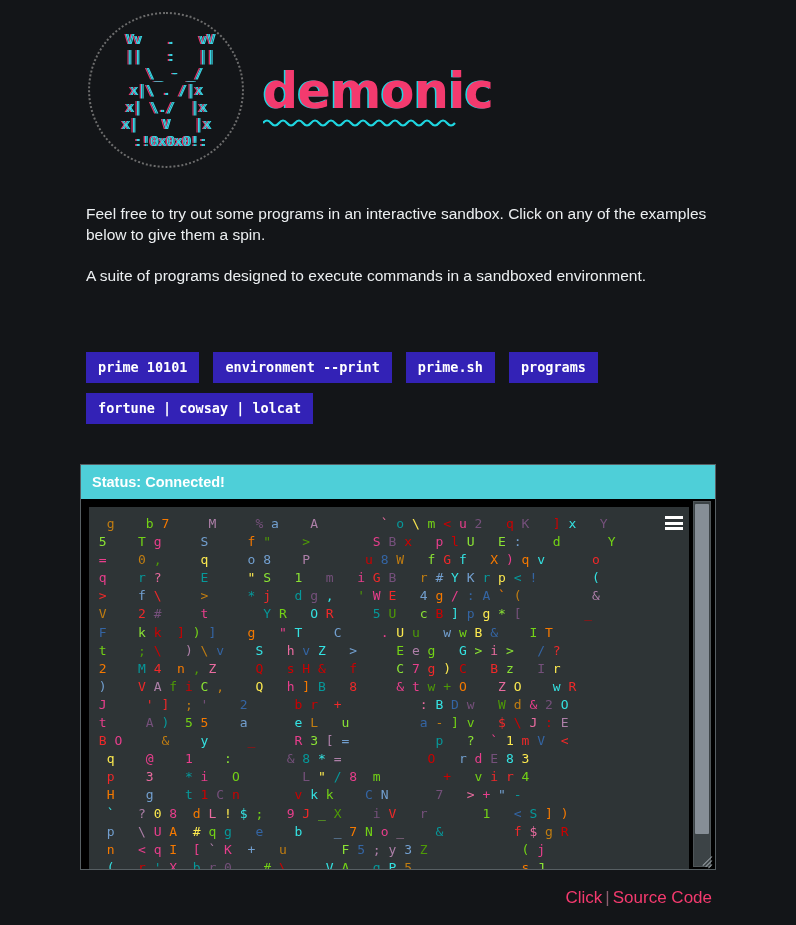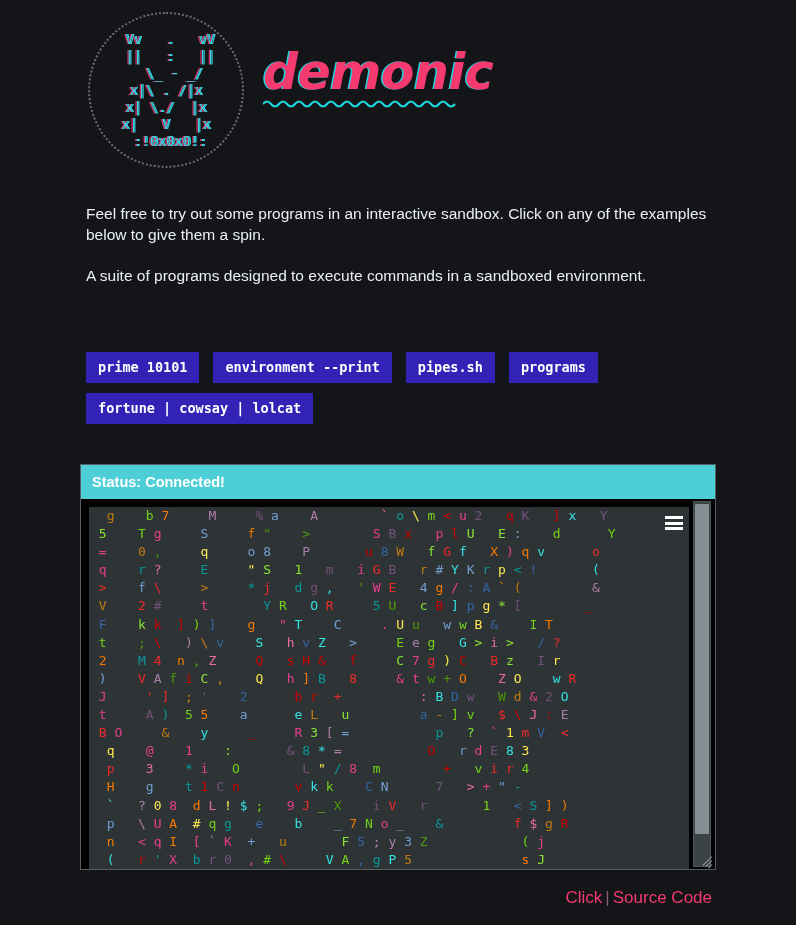--- a/index.html
+++ b/index.html
@@ -30,21 +30,21 @@
     font-size: 13.5px;
     line-height: 17px;
     white-space: pre;
     color: #3ad6e4;
     text-shadow: -1.4px 0 #e8336d, 1.4px 0 #3ad6e4;
     letter-spacing: 0px;
     margin: 0; padding: 0;
     text-align: center;
   }
   .title-wrap {
-    position: absolute; left: 263px; top: 46px; font-style: italic;
+    position: absolute; left: 263px; top: 65px;
   }
   .title {
     font-family: "DejaVu Sans", sans-serif;
     font-size: 49px;
     font-weight: bold;
     color: #f43a6e;
     letter-spacing: -0.5px;
     line-height: 54px;
     text-shadow: -1.5px 0 #1fd6e0;
   }
@@ -119,21 +119,21 @@
     left: 8px; top: 8px;
     right: 26px; bottom: 0px;
     background: #2e3436;
     overflow: hidden;
   }
   .matrix {
     font-family: "DejaVu Sans Mono", monospace;
     font-size: 13px;
     line-height: 18.1px;
     white-space: pre;
-    padding: 0 2px;
+    padding: 8px 2px;
     margin: 0;
     letter-spacing: 0px;
   }
   .hamburger {
     position: absolute;
     right: 6px; top: 9px;
     width: 18px; height: 14px;
     display: flex; flex-direction: column; justify-content: space-between;
     cursor: pointer;
     z-index: 4;
@@ -209,21 +209,21 @@
   </div>
 
   <div class="copy">
     <p>Feel free to try out some programs in an interactive sandbox. Click on any of the examples below to give them a spin.</p>
     <p>A suite of programs designed to execute commands in a sandboxed environment.</p>
   </div>
 
   <div class="examples">
     <button class="ex-btn">prime 10101</button>
     <button class="ex-btn">environment --print</button>
-    <button class="ex-btn">pipes.sh</button>
+    <button class="ex-btn">prime.sh</button>
     <button class="ex-btn">programs</button>
     <button class="ex-btn">fortune | cowsay | lolcat</button>
   </div>
 
   <div class="terminal">
     <div class="status-bar">Status: Connected!</div>
     <div class="term-body">
       <div class="term-screen">
         <div class="matrix" id="matrix-out">  <span style="color:#c17d11">g</span>    <span style="color:#73d216">b</span> <span style="color:#f57900">7</span>     <span style="color:#ad7fa8">M</span>     <span style="color:#75507b">%</span> <span style="color:#729fcf">a</span>    <span style="color:#ad7fa8">A</span>        <span style="color:#e96b9f">`</span> <span style="color:#06989a">o</span> <span style="color:#fce94f">\</span> <span style="color:#73d216">m</span> <span style="color:#cc0000">&lt;</span> <span style="color:#e83e8c">u</span> <span style="color:#75507b">2</span>   <span style="color:#cc0000">q</span> <span style="color:#75507b">K</span>   <span style="color:#cc0000">]</span> <span style="color:#34e2e2">x</span>   <span style="color:#75507b">Y</span>
  <span style="color:#8ae234">5</span>    <span style="color:#73d216">T</span> <span style="color:#e83e8c">g</span>     <span style="color:#729fcf">S</span>     <span style="color:#f57900">f</span> <span style="color:#4e9a06">"</span>    <span style="color:#4e9a06">&gt;</span>        <span style="color:#e83e8c">S</span> <span style="color:#75507b">B</span> <span style="color:#cc0000">x</span>   <span style="color:#e83e8c">p</span> <span style="color:#cc0000">l</span> <span style="color:#8ae234">U</span>   <span style="color:#8ae234">E</span> <span style="color:#729fcf">:</span>    <span style="color:#73d216">d</span>      <span style="color:#73d216">Y</span>

